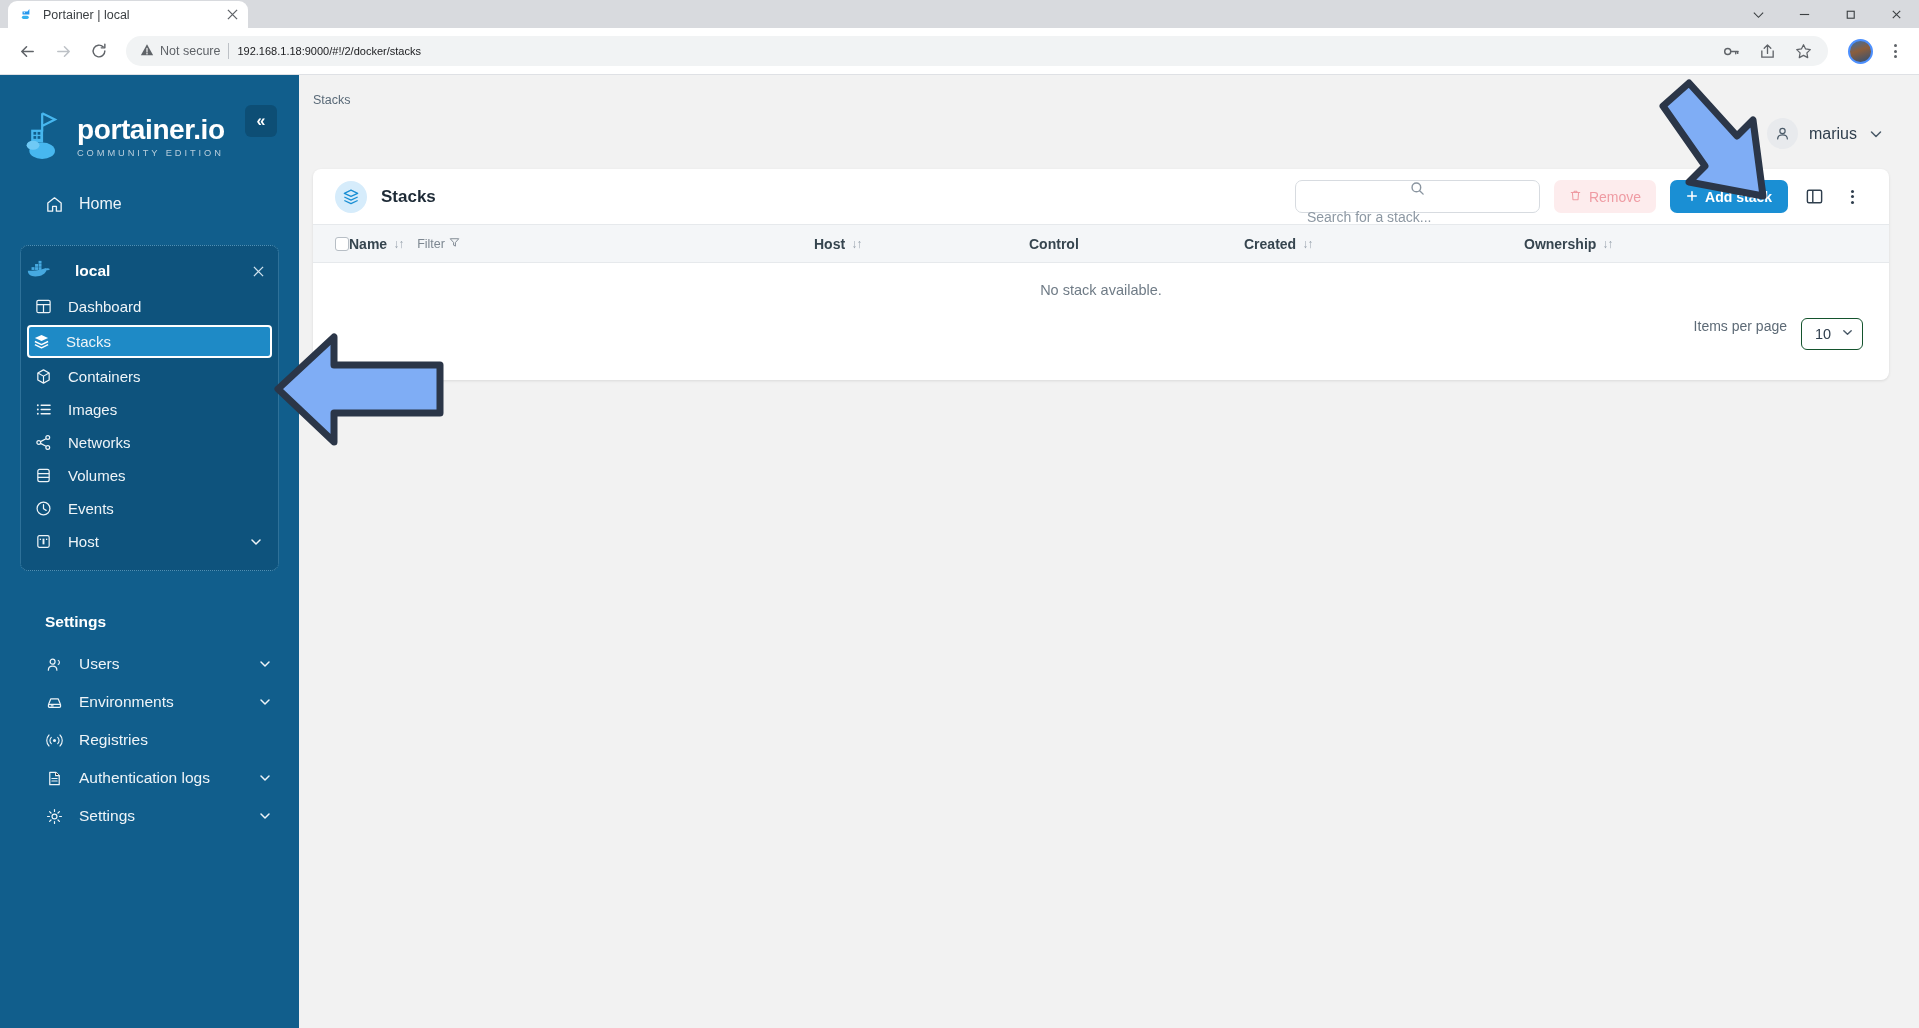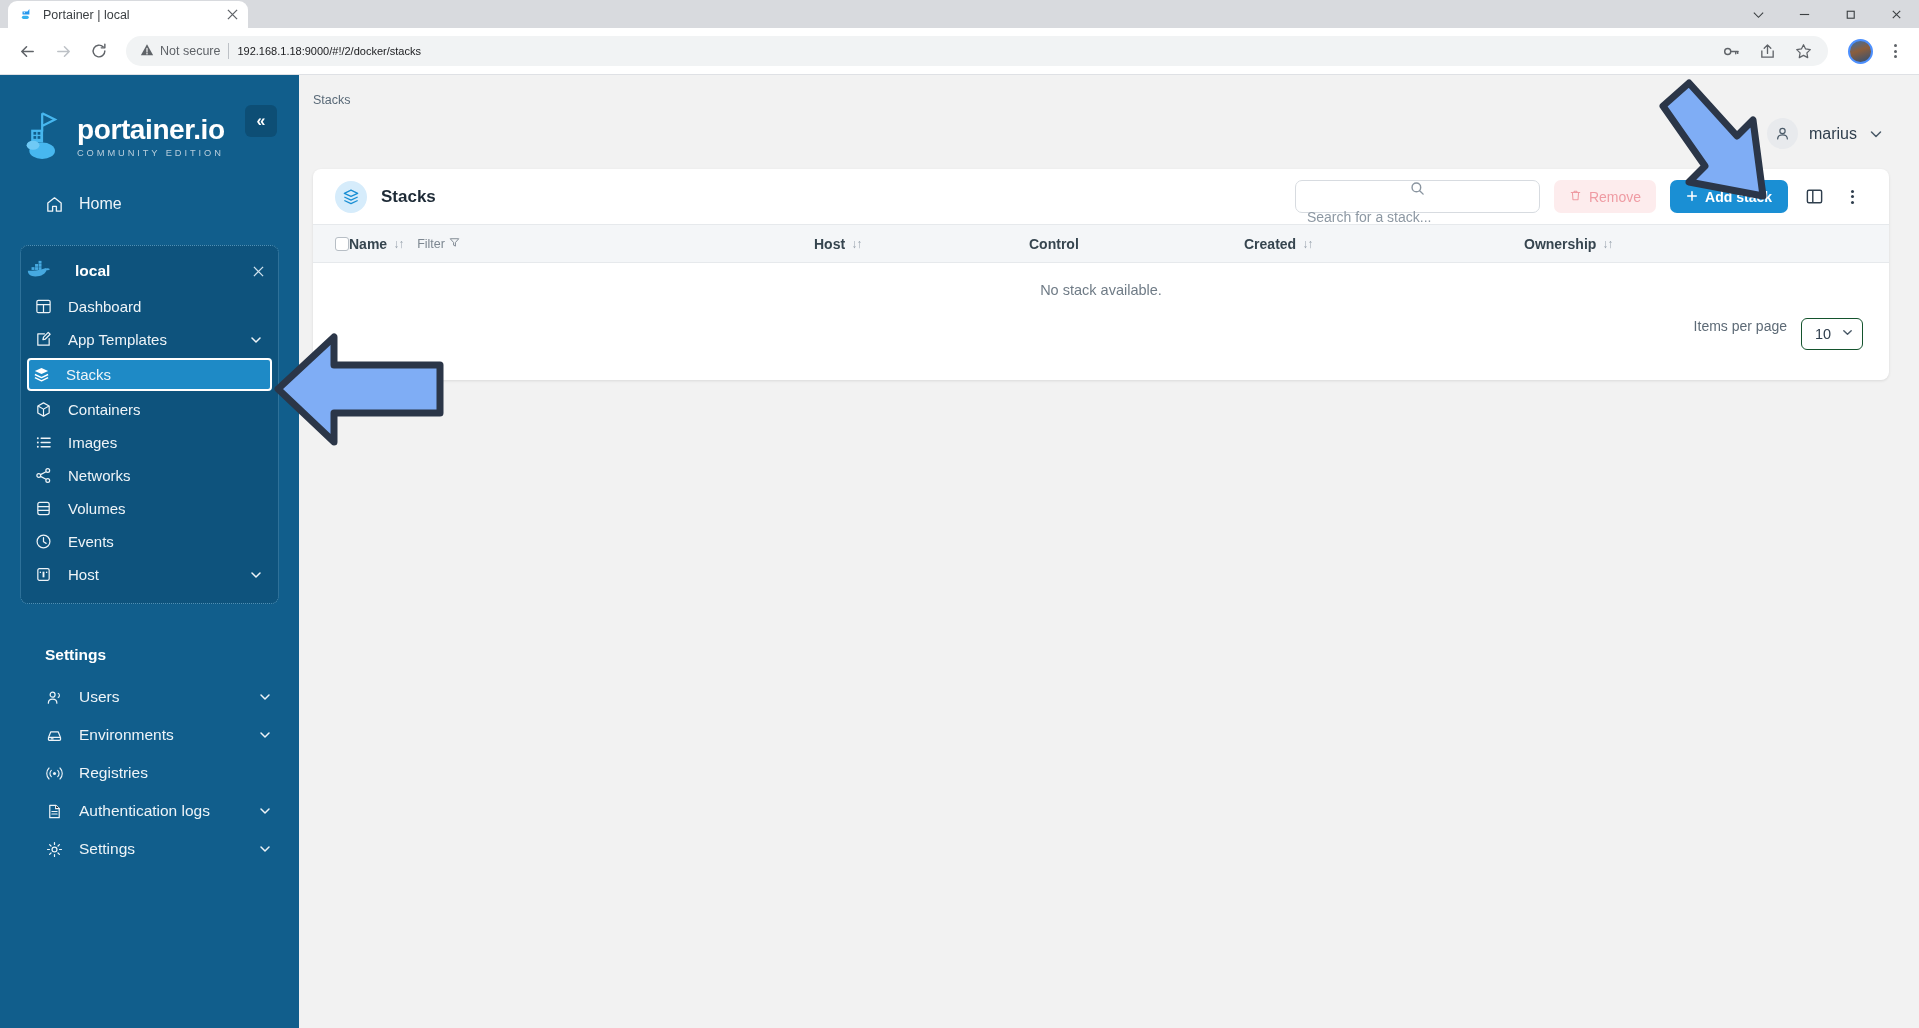--- a/index.html
+++ b/index.html
@@ -402,34 +402,20 @@
       <div class="nav-item">
         <span class="nav-icon">
           <svg viewBox="0 0 18 18" width="17" height="17">
               <rect x="2" y="2.5" width="14" height="13" rx="1.6" stroke="#eef4f8" stroke-width="1.3" fill="none"></rect>
               <path d="M2 7h14M9 7v8.5" stroke="#eef4f8" stroke-width="1.3"></path>
             </svg>
         </span>
         <span class="nav-label">Dashboard</span>
       </div>
 
-      <div class="nav-item">
-        <span class="nav-icon">
-          <svg viewBox="0 0 18 18" width="17" height="17">
-              <path d="M3 3h7M3 3v12h12V8" stroke="#eef4f8" stroke-width="1.3" fill="none" stroke-linecap="round"></path>
-              <path d="M11 8.5l5-5-2-2-5 5-.6 2.6z" stroke="#eef4f8" stroke-width="1.3" fill="none" stroke-linejoin="round"></path>
-            </svg>
-        </span>
-        <span class="nav-label">App Templates</span>
-        <span class="nav-chevron">
-          <svg width="14" height="14" viewBox="0 0 14 14">
-              <path d="M3 5l4 4 4-4" stroke="#eef4f8" stroke-width="1.5" fill="none" stroke-linecap="round" stroke-linejoin="round"></path>
-            </svg>
-        </span>
-      </div>
 
       <div class="nav-item active">
         <span class="nav-icon">
           <svg viewBox="0 0 18 18" width="17" height="17">
             <path d="M9 2l7 3.3-7 3.3L2 5.3z" fill="#fff"></path>
             <path d="M2 9l7 3.3L16 9" stroke="#fff" stroke-width="1.5" fill="none" stroke-linejoin="round"></path>
             <path d="M2 12.4l7 3.3 7-3.3" stroke="#fff" stroke-width="1.5" fill="none" stroke-linejoin="round"></path>
           </svg>
         </span>
         <span class="nav-label">Stacks</span>

